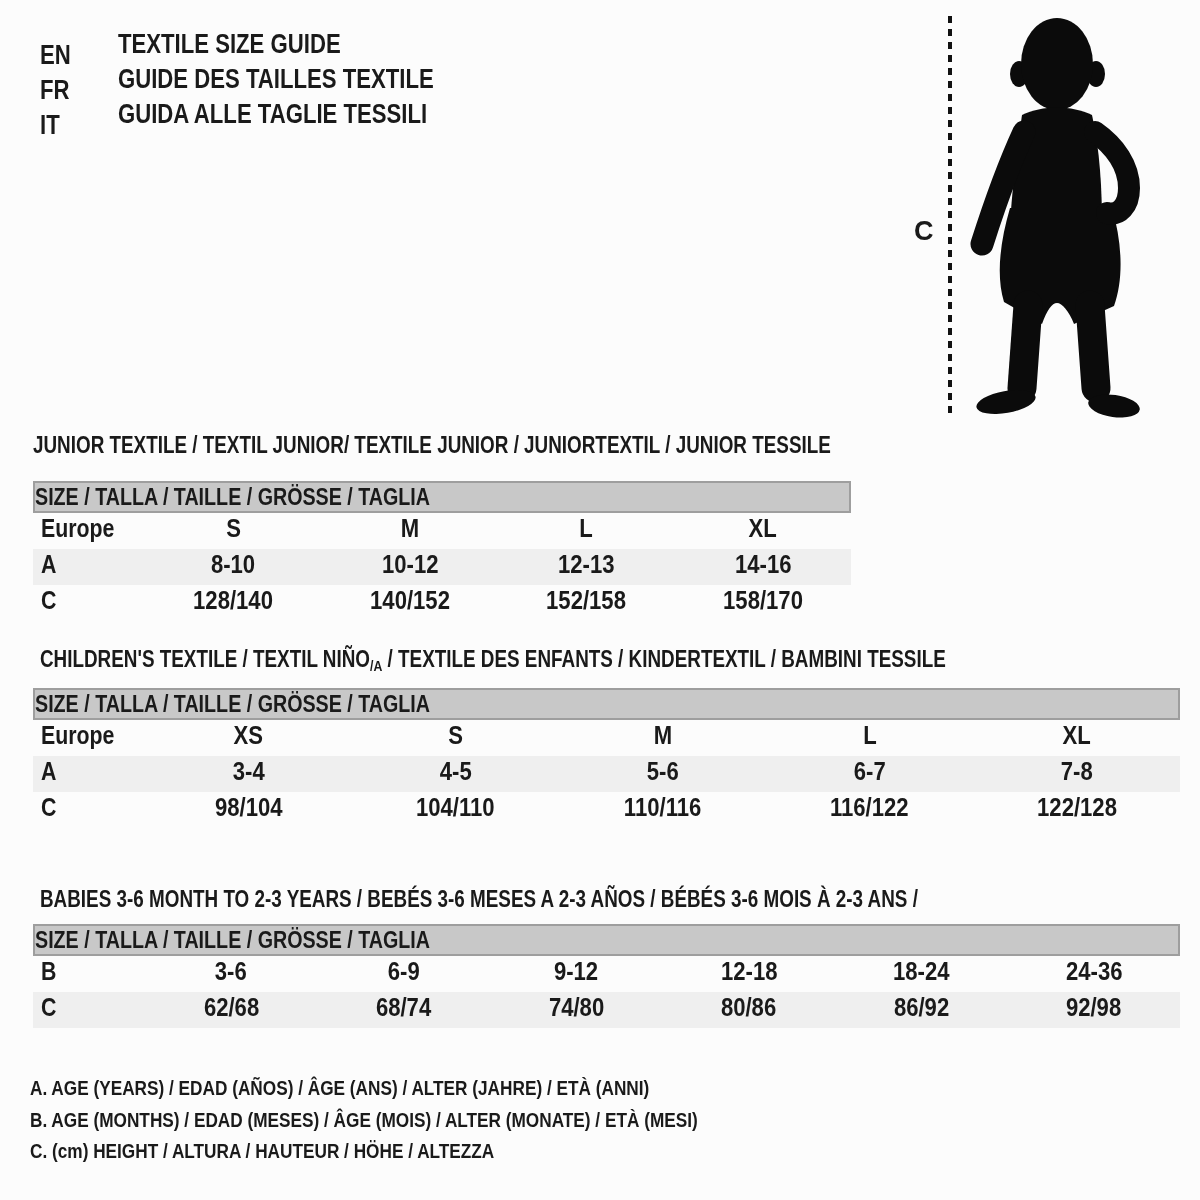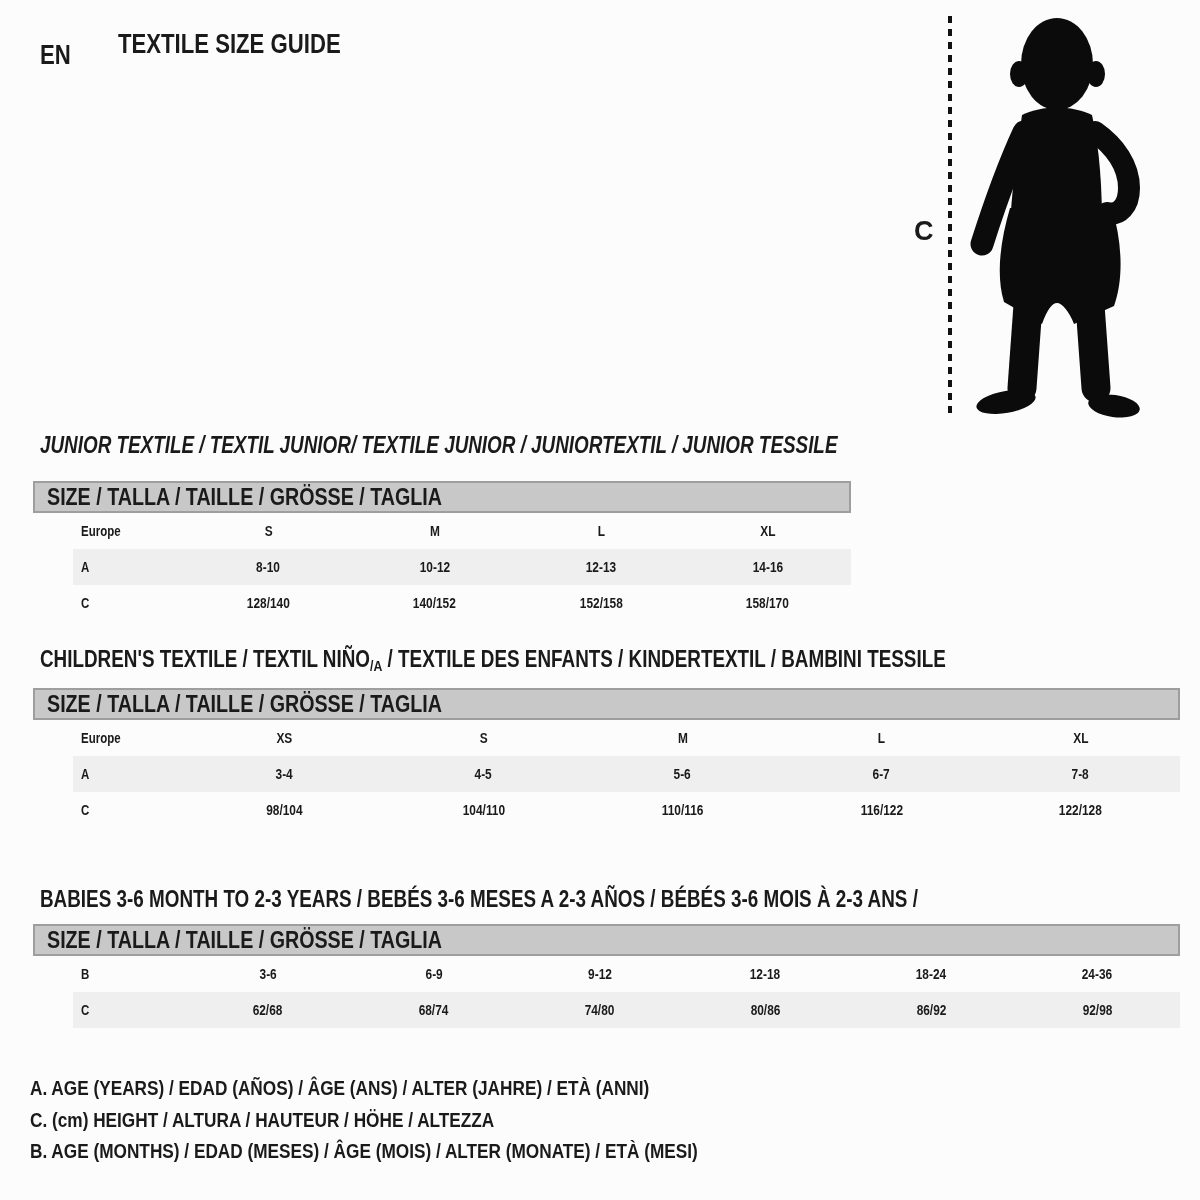--- a/index.html
+++ b/index.html
@@ -31,38 +31,46 @@
 
   
   .sect-head { position:absolute; font-size:23px; white-space:nowrap; }
   .sect-head .subsm { font-size:15px; vertical-align:-4px; }
   .multi { line-height:31px; }
 
   
   .table { position:absolute; }
   .sizebar {
     height:32px; background:#c8c8c8; border:2px solid #9e9e9e;
-    display:flex; align-items:center; padding-left:12px;
+    display:flex; align-items:center; padding-left:0;
     font-size:24px;
   }
-  .trow { display:flex; height:36px; align-items:center; font-size:14px;margin-left:40px; }
+  .trow { display:flex; height:36px; font-size:26px; }
   .trow .lbl  { width:112px; padding-left:8px; }
   .trow .cell { flex:1; text-align:center; }
   .shaded { background:#efefef; }
 
   
   .legend { position:absolute; left:30px; top:1072px; font-size:21px; line-height:31.5px; }
 </style>
 </head>
 <body>
 
 <div class="langs">
   <div class="lang-row">
     <span class="lang-code"><span class="cond">EN</span></span>
     <span class="cond">TEXTILE SIZE GUIDE</span>
+  </div>
+  <div class="lang-row">
+    <span class="lang-code"><span class="cond">FR</span></span>
+    <span class="cond">GUIDE DES TAILLES TEXTILE</span>
+  </div>
+  <div class="lang-row">
+    <span class="lang-code"><span class="cond">IT</span></span>
+    <span class="cond">GUIDA ALLE TAGLIE TESSILI</span>
   </div>
 </div>
 
 <div class="dash-line"></div>
 <div class="c-label">C</div>
 <svg class="silhouette" width="185" height="410" viewBox="0 0 185 410" aria-hidden="true">
   <g fill="#0b0b0b">
 
     <ellipse cx="57" cy="64" rx="9" ry="13"></ellipse>
     <ellipse cx="134" cy="64" rx="9" ry="13"></ellipse>
@@ -77,21 +85,21 @@
     <path d="M133,122 C153,136 167,156 167,178 C167,196 157,206 145,203" stroke="#0b0b0b" stroke-width="22" stroke-linecap="round" fill="none"></path>
 
     <path d="M66,295 L60,378" stroke="#0b0b0b" stroke-width="29" stroke-linecap="round" fill="none"></path>
     <path d="M128,295 L134,378" stroke="#0b0b0b" stroke-width="29" stroke-linecap="round" fill="none"></path>
 
     <ellipse cx="44" cy="392" rx="30" ry="11" transform="rotate(-10 44 392)"></ellipse>
     <ellipse cx="152" cy="396" rx="26" ry="11" transform="rotate(8 152 396)"></ellipse>
   </g>
 </svg>
 
-<div class="sect-head" style="left:40px; top:432px;font-style:italic;">
+<div class="sect-head" style="left:33px; top:432px;">
   <span class="cond">JUNIOR TEXTILE / TEXTIL JUNIOR/ TEXTILE JUNIOR / JUNIORTEXTIL / JUNIOR TESSILE</span>
 </div>
 <div class="table" style="left:33px; top:481px; width:818px;">
   <div class="sizebar">
     <span class="cond">SIZE / TALLA / TAILLE / GRÖSSE / TAGLIA</span>
   </div>
   <div class="trow">
     <div class="lbl"><span class="cond">Europe</span></div>
     <div class="cell"><span class="condc">S</span></div>
     <div class="cell"><span class="condc">M</span></div>
@@ -169,15 +177,15 @@
     <div class="cell"><span class="condc">68/74</span></div>
     <div class="cell"><span class="condc">74/80</span></div>
     <div class="cell"><span class="condc">80/86</span></div>
     <div class="cell"><span class="condc">86/92</span></div>
     <div class="cell"><span class="condc">92/98</span></div>
   </div>
 </div>
 
 <div class="legend">
   <div><span class="cond">A. AGE (YEARS) / EDAD (AÑOS) / ÂGE (ANS) / ALTER (JAHRE) / ETÀ (ANNI)</span></div>
+  <div><span class="cond">B. AGE (MONTHS) / EDAD (MESES) / ÂGE (MOIS) / ALTER (MONATE) / ETÀ (MESI)</span></div>
   <div><span class="cond">C. (cm) HEIGHT / ALTURA / HAUTEUR / HÖHE / ALTEZZA</span></div>
-  <div><span class="cond">B. AGE (MONTHS) / EDAD (MESES) / ÂGE (MOIS) / ALTER (MONATE) / ETÀ (MESI)</span></div>
 </div>
 
 </body></html>

